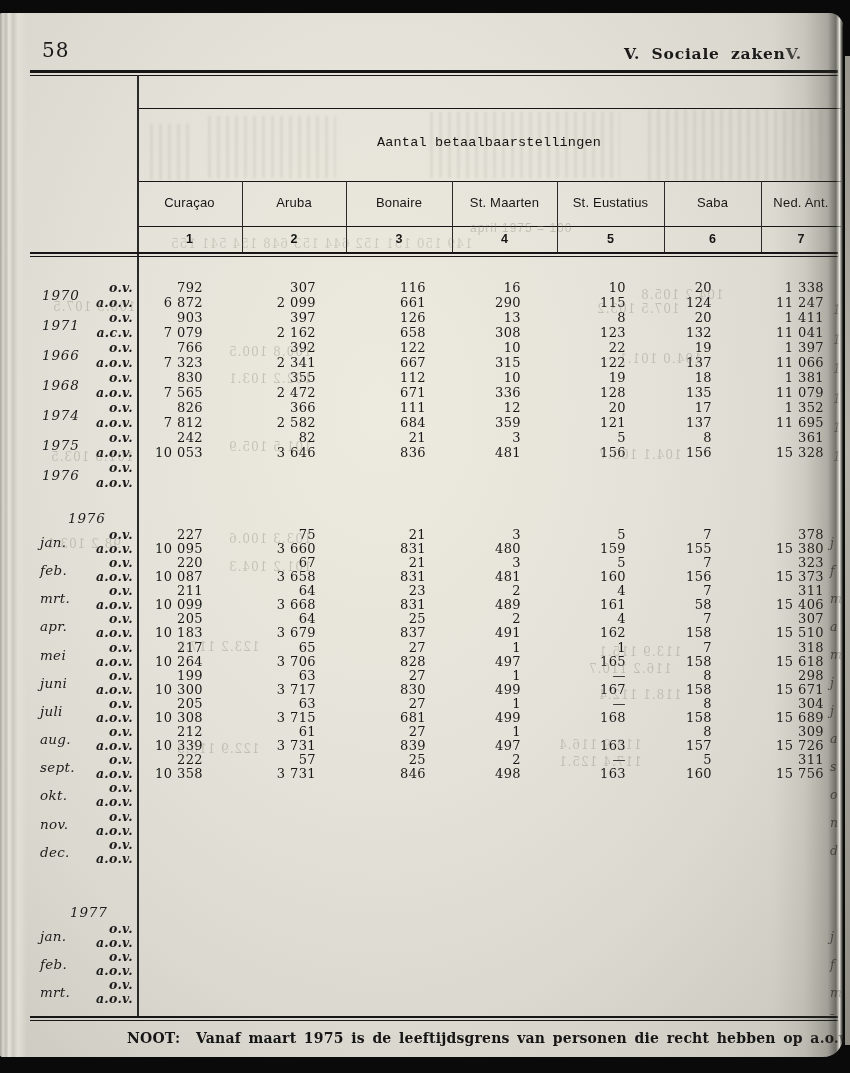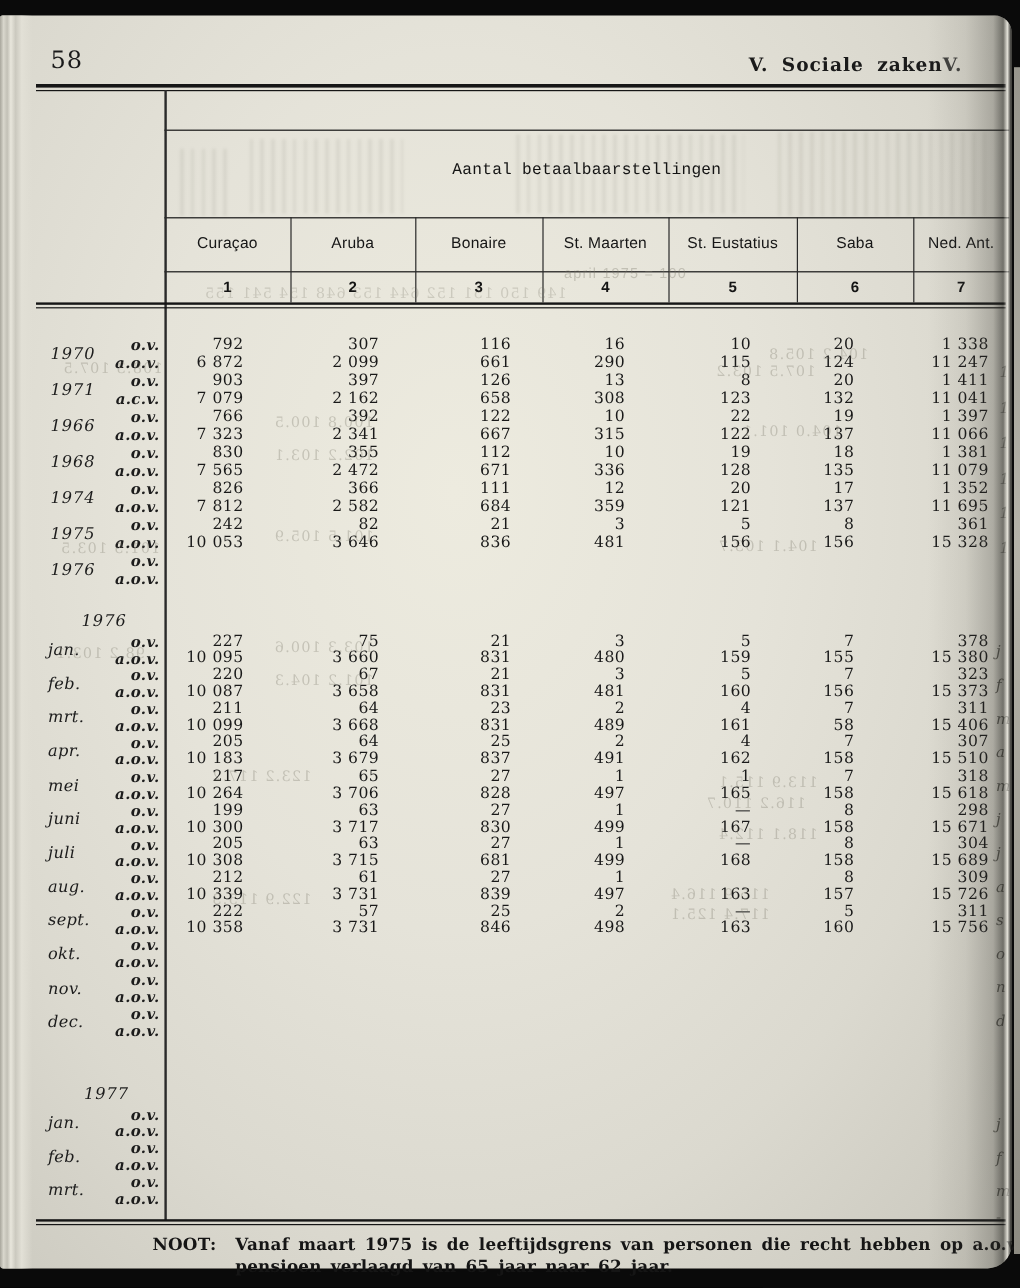--- a/index.html
+++ b/index.html
@@ -421,17 +421,16 @@
       <span class="ghost" style="left: 46px; top: 537px;">98.2  103.1</span>
       <span class="ghost-plain" style="left: 470px; top: 221px;">april 1975 = 100</span>
       <span class="ghost" style="left: 170px; top: 237px; opacity: 0.25;">149   150   151   152 644   153 648   154 541   155</span>
     </div>
 
   <div class="rule" style="left:30px;top:1016px;width:808px;height:2px;"></div>
   <div class="rule" style="left:30px;top:1020px;width:808px;height:1px;"></div>
 
   <div class="txt foot" style="left:127px;top:1030px;">NOOT:</div>
   <div class="txt foot" style="left:196px;top:1030px;">Vanaf maart 1975 is de leeftijdsgrens van personen die recht hebben op a.o.v.-</div>
-  <div class="txt foot" style="left:196px;top:1048px;">pensioen verlaagd van 65 jaar naar 62 jaar.</div>
 
   <div id="curl"></div>
   <div id="sliver"></div>
 </div>
 
 </body></html>

